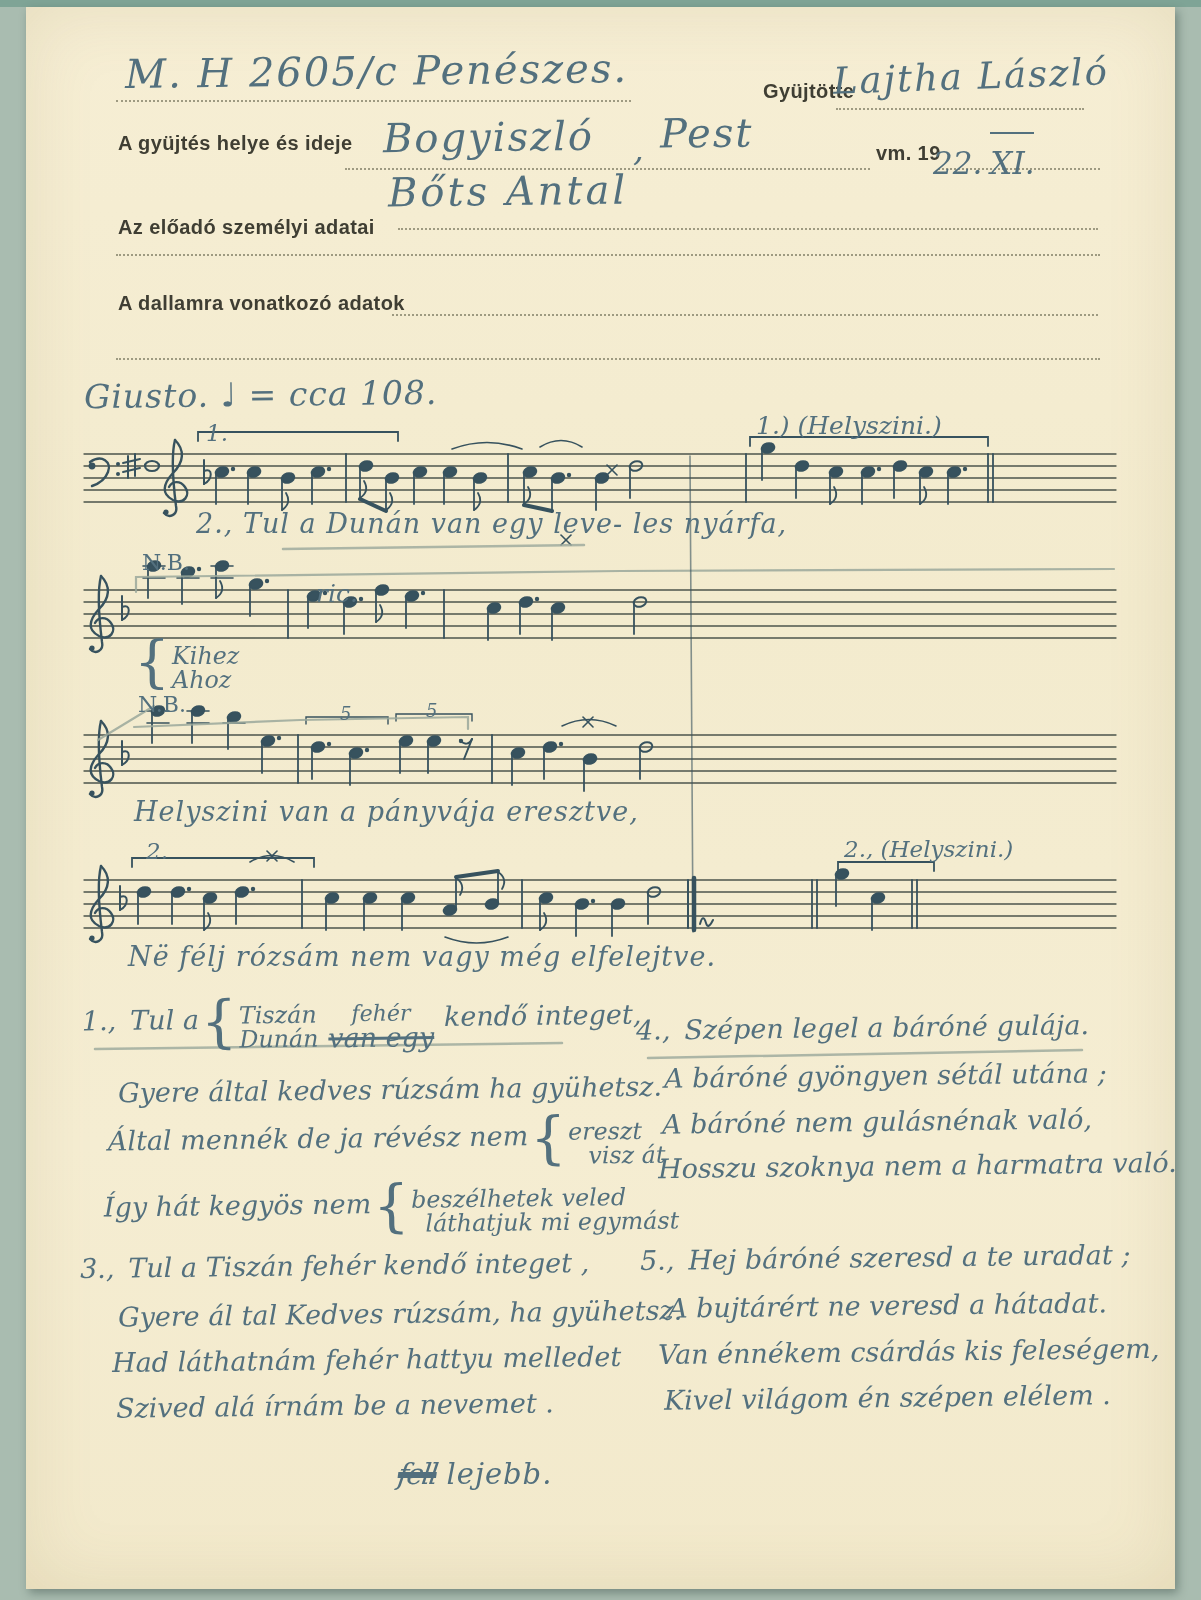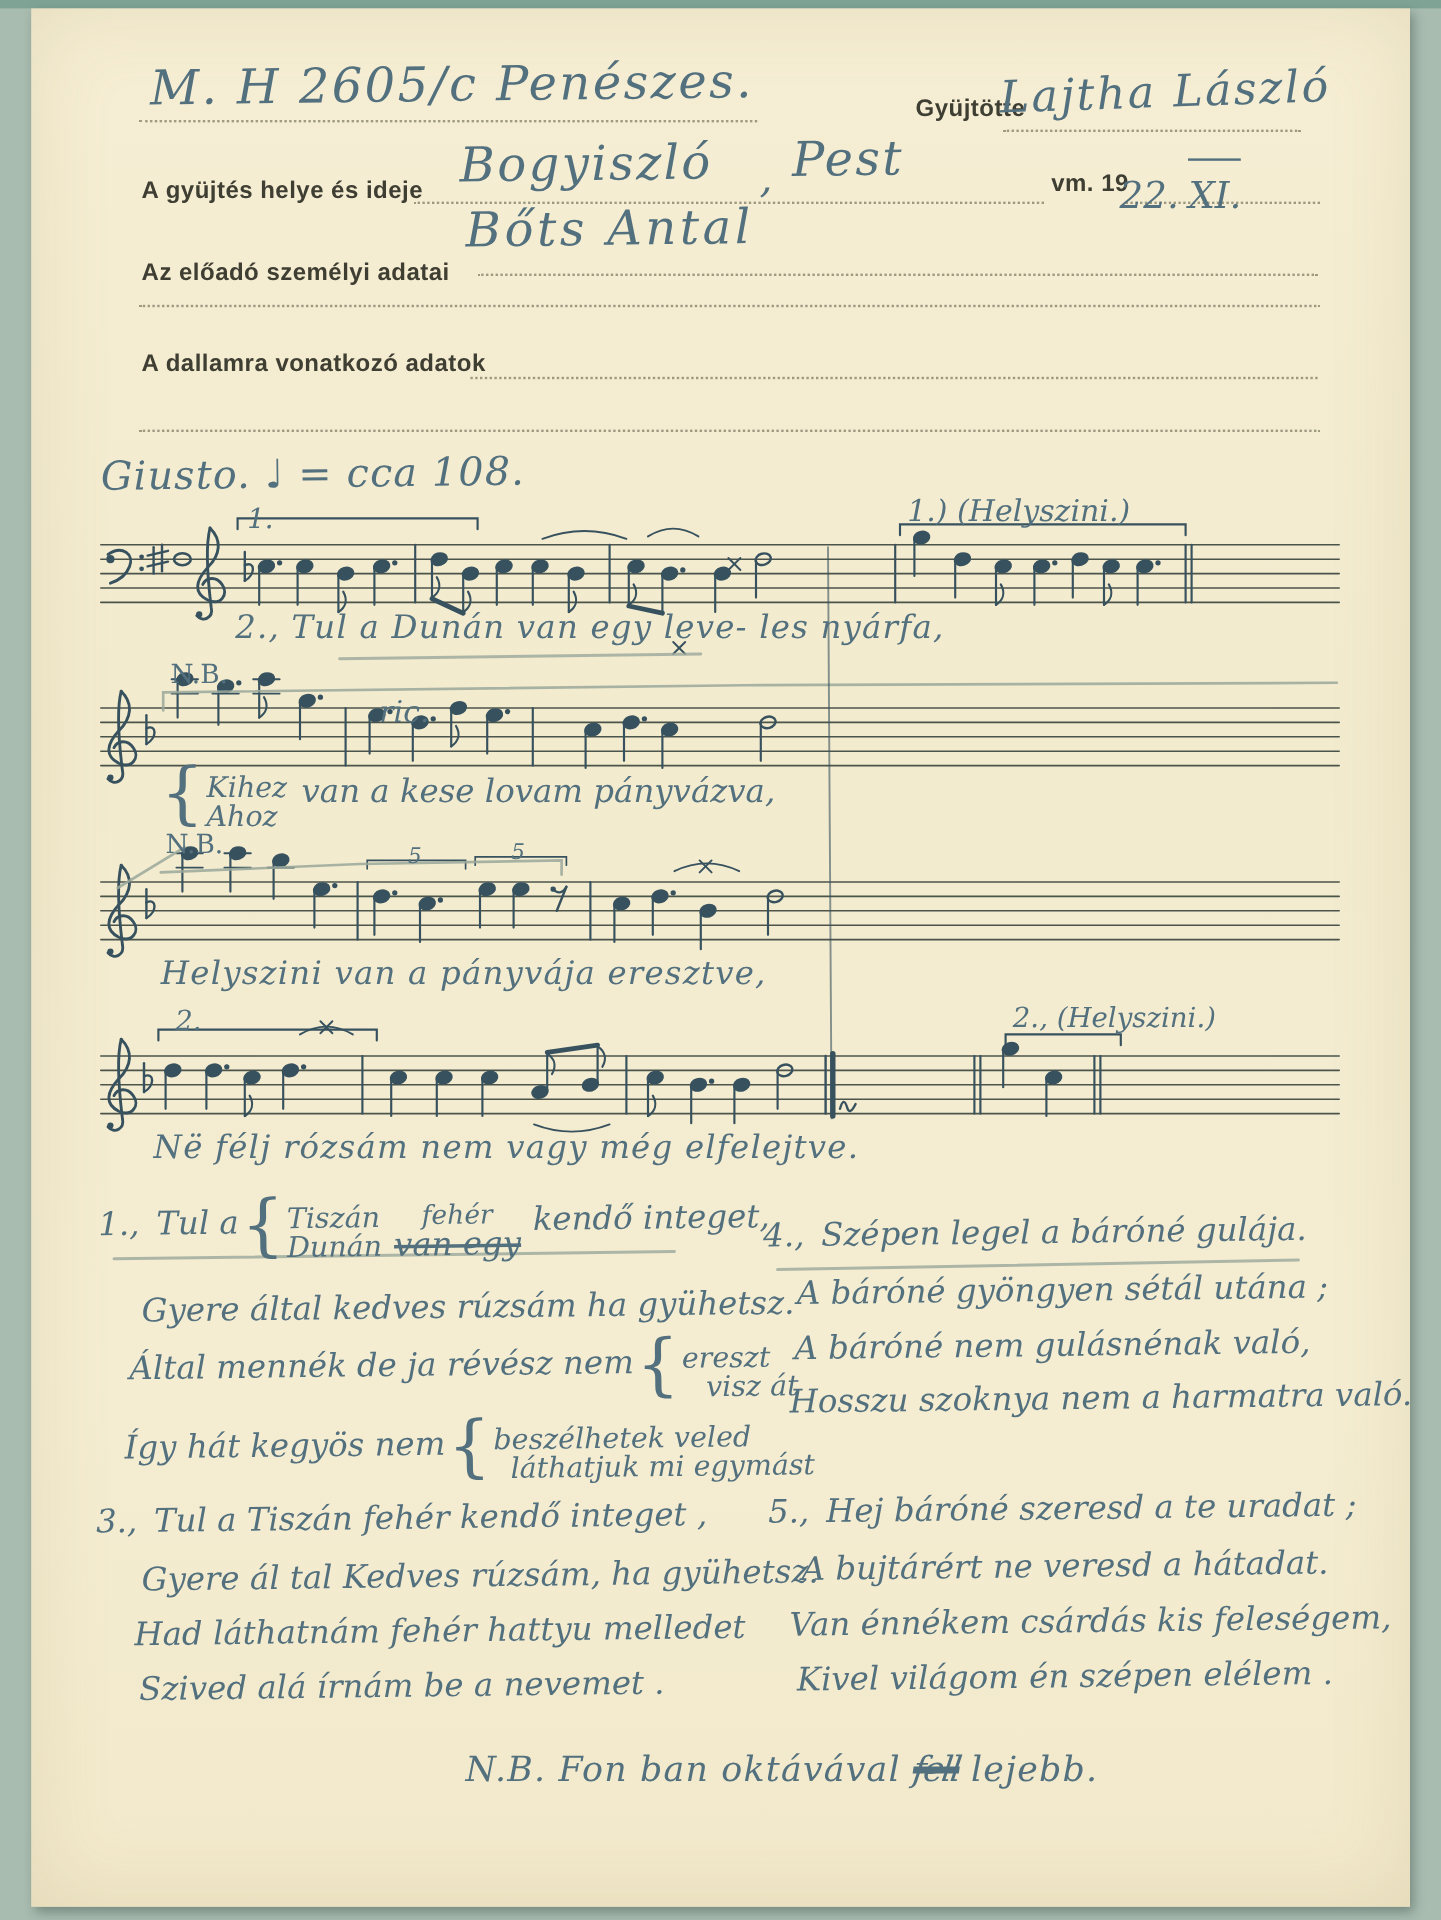--- a/index.html
+++ b/index.html
@@ -303,21 +303,21 @@
     <line x1="690" y1="456" x2="693" y2="932" stroke="#37525e" stroke-width="1.6" stroke-linecap="round" stroke-opacity="0.6"></line>
     <line x1="283" y1="549" x2="584" y2="545" stroke="#9aa89b" stroke-width="2.5" stroke-linecap="round" stroke-opacity="0.8"></line>
     <line x1="95" y1="1049" x2="562" y2="1043" stroke="#9aa89b" stroke-width="2.5" stroke-linecap="round" stroke-opacity="0.8"></line>
     <line x1="648" y1="1058" x2="1082" y2="1050" stroke="#9aa89b" stroke-width="2.5" stroke-linecap="round" stroke-opacity="0.8"></line>
   </svg>
 
 <div class="hw tilt" style="left:125px;top:48px;font-size:40px;letter-spacing:2px;">M. H 2605/c Penészes.</div>
 <div class="print" style="left:763px;top:80px;">Gyüjtötte</div>
 <div class="hw" style="left:833px;top:56px;font-size:37px;letter-spacing:2px;transform:rotate(-2deg);">Lajtha László</div>
 
-<div class="print" style="left:118px;top:148px;">A gyüjtés helye és ideje</div>
+<div class="print" style="left:118px;top:132px;">A gyüjtés helye és ideje</div>
 <div class="hw tilt" style="left:383px;top:114px;font-size:40px;letter-spacing:2px;">Bogyiszló</div>
 <div class="hw" style="left:633px;top:130px;font-size:34px;">,</div>
 <div class="hw tilt" style="left:660px;top:110px;font-size:40px;letter-spacing:2px;">Pest</div>
 <div class="print" style="left:876px;top:142px;">vm. 19</div>
 <div class="hw" style="left:933px;top:132px;font-size:31px;">
   <span>22.</span><span class="roman">XI.</span>
 </div>
 <div class="print" style="left:118px;top:200px;margin-top:16px;">Az előadó személyi adatai</div>
 <div class="hw tilt" style="left:388px;top:168px;font-size:40px;letter-spacing:3px;">Bőts Antal</div>
 <div class="print" style="left:118px;top:292px;">A dallamra vonatkozó adatok</div>
@@ -329,21 +329,20 @@
 <div class="hw" style="left:196px;top:508px;font-size:27px;letter-spacing:1px;">2., Tul a Dunán van egy leve- les nyárfa,</div>
 
 <div class="hw" style="left:142px;top:550px;font-size:22px;font-style:normal;">N.B.</div>
 <div class="hw" style="left:316px;top:580px;font-size:25px;">ric.</div>
 <div class="hw vrow" style="left:132px;top:644px;font-size:27px;">
   <span class="big-brace">{</span>
   <span class="alt-col">
     <span>Kihez</span>
     <span>Ahoz</span>
   </span>
-  <span style="margin-left:12px;">van a kese lovam pányvázva,</span>
 </div>
 
 <div class="hw" style="left:138px;top:692px;font-size:22px;font-style:normal;">N.B.</div>
 <div class="hw" style="left:340px;top:704px;font-size:18px;">5</div>
 <div class="hw" style="left:426px;top:701px;font-size:18px;">5</div>
 <div class="hw" style="left:134px;top:796px;font-size:27px;letter-spacing:1px;">Helyszini van a pányvája eresztve,</div>
 
 <div class="hw" style="left:146px;top:838px;font-size:23px;">2.</div>
 <div class="hw" style="left:844px;top:836px;font-size:23px;">2., (Helyszini.)</div>
 <div class="hw" style="left:128px;top:941px;font-size:27px;letter-spacing:1px;">Në félj rózsám nem vagy még elfelejtve.</div>
@@ -398,16 +397,15 @@
 
 <div class="hw vrow tilt" style="left:640px;top:1242px;font-size:27px;">
   <span class="num">5.,</span>
   <span>Hej báróné szeresd a te uradat ;</span>
 </div>
 <div class="hw tilt" style="left:668px;top:1290px;font-size:27px;">A bujtárért ne veresd a hátadat.</div>
 <div class="hw tilt" style="left:658px;top:1336px;font-size:27px;">Van énnékem csárdás kis feleségem,</div>
 <div class="hw tilt" style="left:664px;top:1382px;font-size:27px;">Kivel világom én szépen elélem .</div>
 
 <div class="hw vrow" style="left:388px;top:1458px;font-size:29px;letter-spacing:1px;">
-  <span>N.B. Fon ban oktávával</span>
   <span class="scrib">fell</span>
   <span>lejebb.</span>
 </div>
 
 </body></html>

